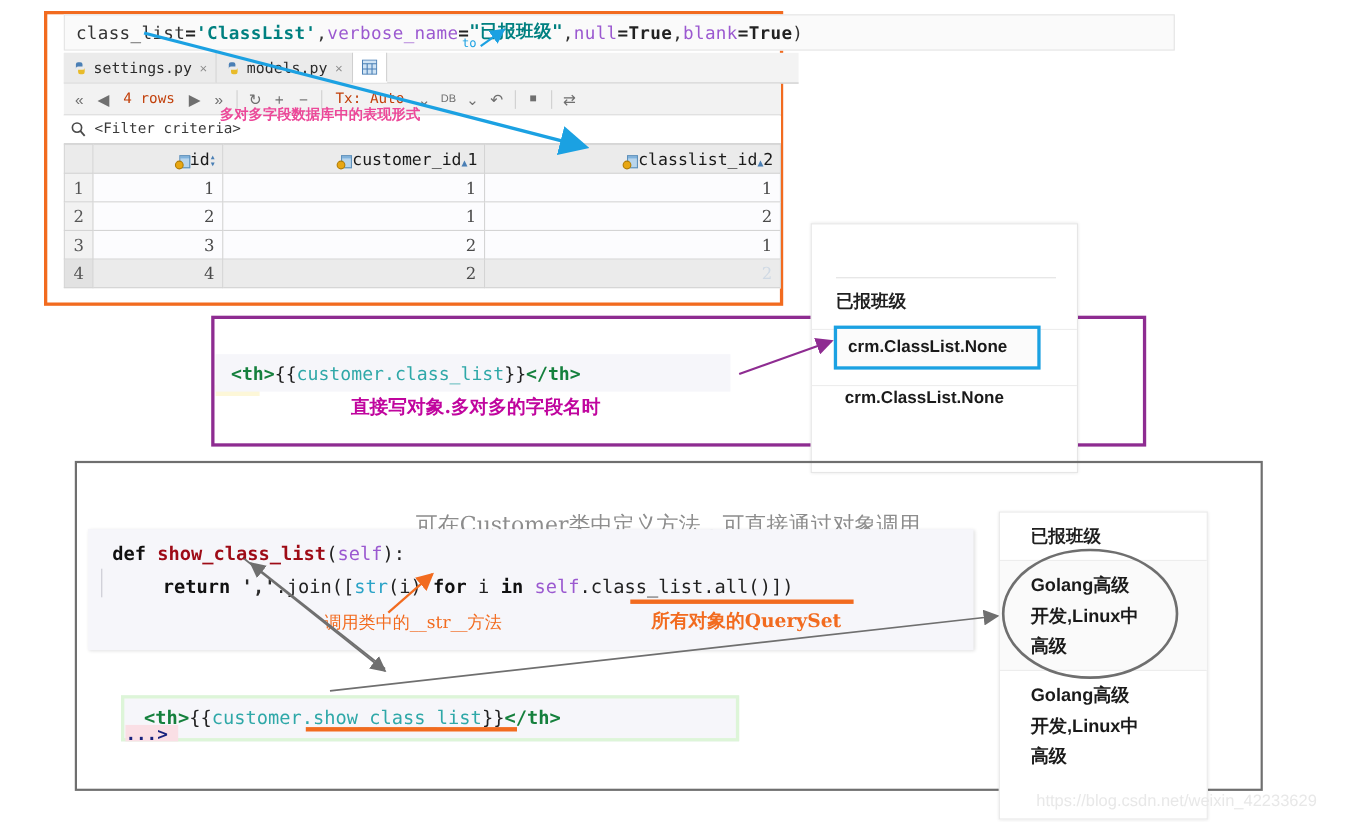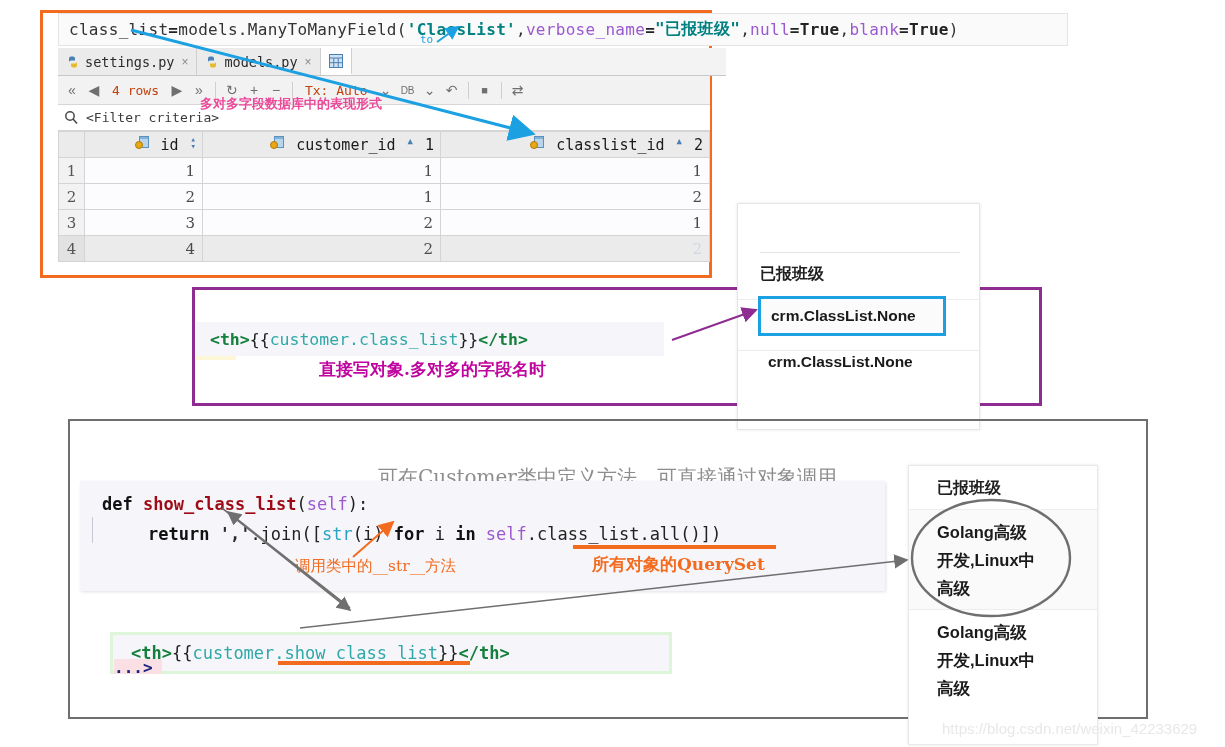--- a/index.html
+++ b/index.html
@@ -101,21 +101,21 @@
     box-sizing:border-box;
   }
   #grid th{
     background:#ebebeb;
     font-weight:normal;
     color:#1a1a1a;
     font-size:15px;
     padding:0 6px;
   }
   #grid th .hdr{
-    display:flex;align-items:flex-start;justify-content:flex-end;gap:12px;
+    display:flex;align-items:flex-end;justify-content:flex-end;gap:0;
     font-family:"DejaVu Sans Mono","Liberation Mono",monospace;
   }
   #grid td{
     text-align:right;padding:0 7px;
     font-family:"DejaVu Serif","Liberation Serif",serif;
     color:#4a4a4a;
     background:#fcfcfe;
   }
   #grid td.rownum{
     text-align:center;background:#f2f2f2;color:#555;width:26px;
@@ -317,21 +317,20 @@
   }
 </style>
 </head>
 <body>
 
 <div class="abs" id="top-orange-box"></div>
 
 <div class="abs mono" id="top-code-line">
     <span class="c-plain">class_list </span>
     <span class="c-bold">= </span>
-    <span class="c-plain">models.ManyToManyField(</span>
     <span class="c-str">'ClassList'</span>
     <span class="c-plain">, </span>
     <span class="c-kwarg">verbose_name</span>
     <span class="c-bold">=</span>
     <span class="c-quote">"已报班级"</span>
     <span class="c-plain">, </span>
     <span class="c-kwarg">null</span>
     <span class="c-bold">=</span>
     <span class="c-bold">True</span>
     <span class="c-plain">, </span>

